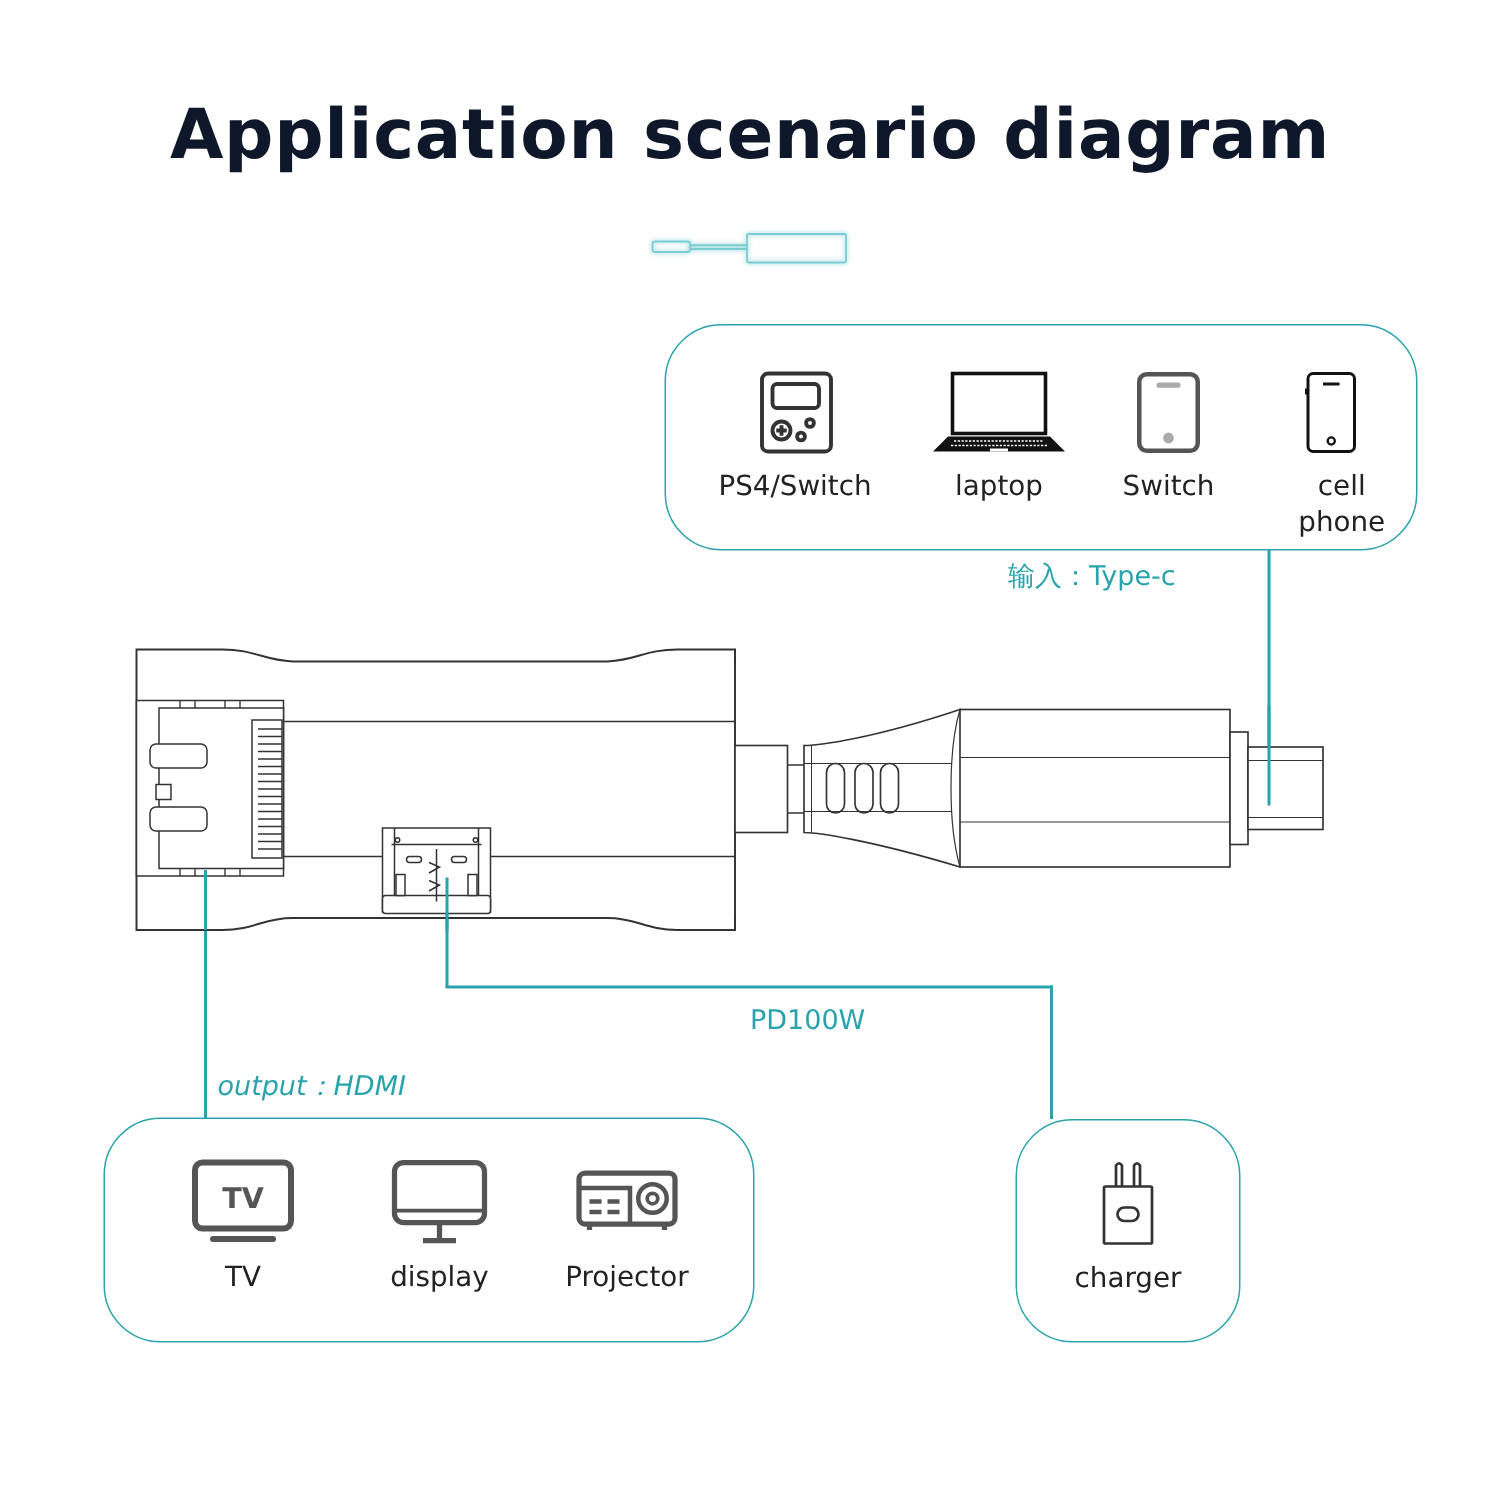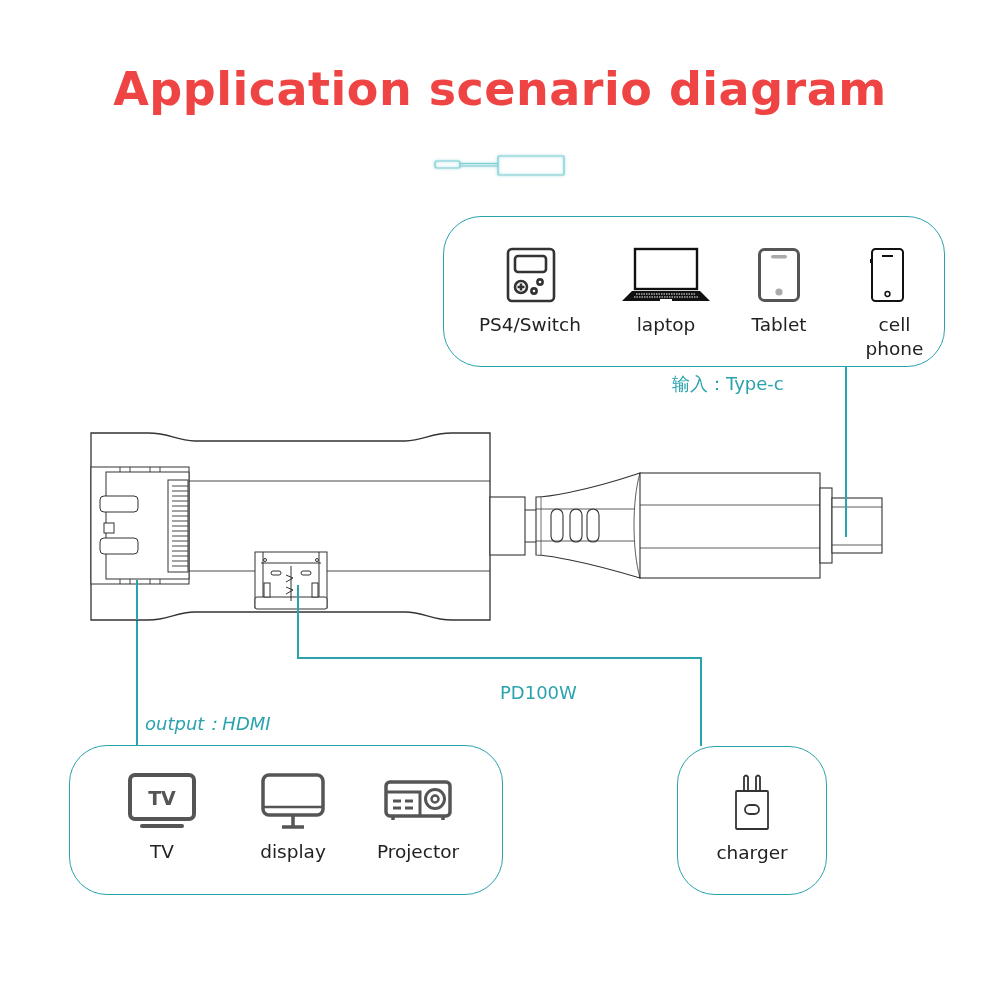--- a/index.html
+++ b/index.html
@@ -1,20 +1,20 @@
 <!DOCTYPE html>
 <html><head>
   <meta charset="utf-8">
   <style>
     html, body { margin: 0; padding: 0; background: #ffffff; }
     body { width: 1000px; height: 1001px; position: relative; overflow: hidden;
            font-family: "DejaVu Sans", "Liberation Sans", sans-serif; color: #222; }
     .title { position: absolute; left: 0; width: 1000px; top: 62px; text-align: center;
              font-family: "DejaVu Sans", sans-serif; font-weight: bold; font-size: 46px;
-             color: #ef4444; letter-spacing: 0.5px; }
+             color: #0f172a; letter-spacing: 0.5px; }
     .deco { position: absolute; left: 432px; top: 153px; }
     .box { position: absolute; border: 1.5px solid #2aa3ad; border-radius: 38px; background: #fff; }
     .item { position: absolute; text-align: center; font-size: 18.5px; color: #222; line-height: 24px; }
     .item svg { display: block; margin: 0 auto 10px auto; }
     .label-teal { position: absolute; color: #2aa3ad; font-size: 18px; }
     .wire { position: absolute; background: #2aa3ad; }
     .device { position: absolute; left: 0; top: 0; }
   </style>
 </head>
 <body>
@@ -68,21 +68,21 @@
       <rect x="40" y="52" width="12" height="2" fill="#fff"></rect>
     </svg>
     <span>laptop</span>
   </div>
   <div class="item" style="left:285px; top:30px; width:100px;">
     <svg width="44" height="56" viewBox="0 0 44 56">
       <rect x="2.5" y="2.5" width="39" height="51" rx="5" fill="none" stroke="#555" stroke-width="3"></rect>
       <rect x="14" y="8" width="16" height="3.5" rx="1.7" fill="#aaa"></rect>
       <circle cx="22" cy="45" r="3.6" fill="#aaa"></circle>
     </svg>
-    <span>Tablet</span>
+    <span>Switch</span>
   </div>
   <div class="item" style="left:398px; top:30px; width:90px;">
     <svg width="36" height="56" viewBox="0 0 36 56">
       <rect x="3" y="2" width="31" height="52" rx="3.5" fill="none" stroke="#111" stroke-width="2"></rect>
       <path d="M13 9 H24" stroke="#111" stroke-width="2"></path>
       <circle cx="18.5" cy="47" r="2.4" fill="none" stroke="#111" stroke-width="1.5"></circle>
       <path d="M2 12 V16" stroke="#111" stroke-width="2"></path>
     </svg>
     <span style="display:inline-block; width:70px;margin-left:15px;">cell phone</span>
   </div>
@@ -137,21 +137,21 @@
     <rect x="820" y="488" width="12" height="75"></rect>
     <rect x="832" y="498" width="50" height="55"></rect>
     <path d="M832 507 H882 M832 545 H882" stroke-width="0.8"></path>
   </g>
 </svg>
 
 <div class="wire" style="left:845px; top:470px; width:2px; height:67px;"></div>
 <div class="wire" style="left:136px; top:580px; width:2px; height:40px;"></div>
 <div class="wire" style="left:297px; top:585px; width:2px; height:35px;"></div>
 
-<div class="label-teal" style="left:500px; top:670px;margin-top:12px;">PD100W</div>
+<div class="label-teal" style="left:500px; top:670px;">PD100W</div>
 <div class="label-teal" style="left:145px; top:712px;font-style:italic;">output：HDMI</div>
 
 <div class="box" style="left:69px; top:745px; width:432px; height:148px;">
   <div class="item" style="left:50px; top:26px; width:84px;">
     <svg width="70" height="58" viewBox="0 0 70 58">
       <rect x="3" y="3" width="64" height="44" rx="5" fill="none" stroke="#555" stroke-width="4"></rect>
       <text x="35" y="33" text-anchor="middle" font-family="DejaVu Sans, sans-serif" font-weight="bold" font-size="19" fill="#555">TV</text>
       <rect x="13" y="52" width="44" height="4" rx="2" fill="#555"></rect>
     </svg>
     <span>TV</span>

